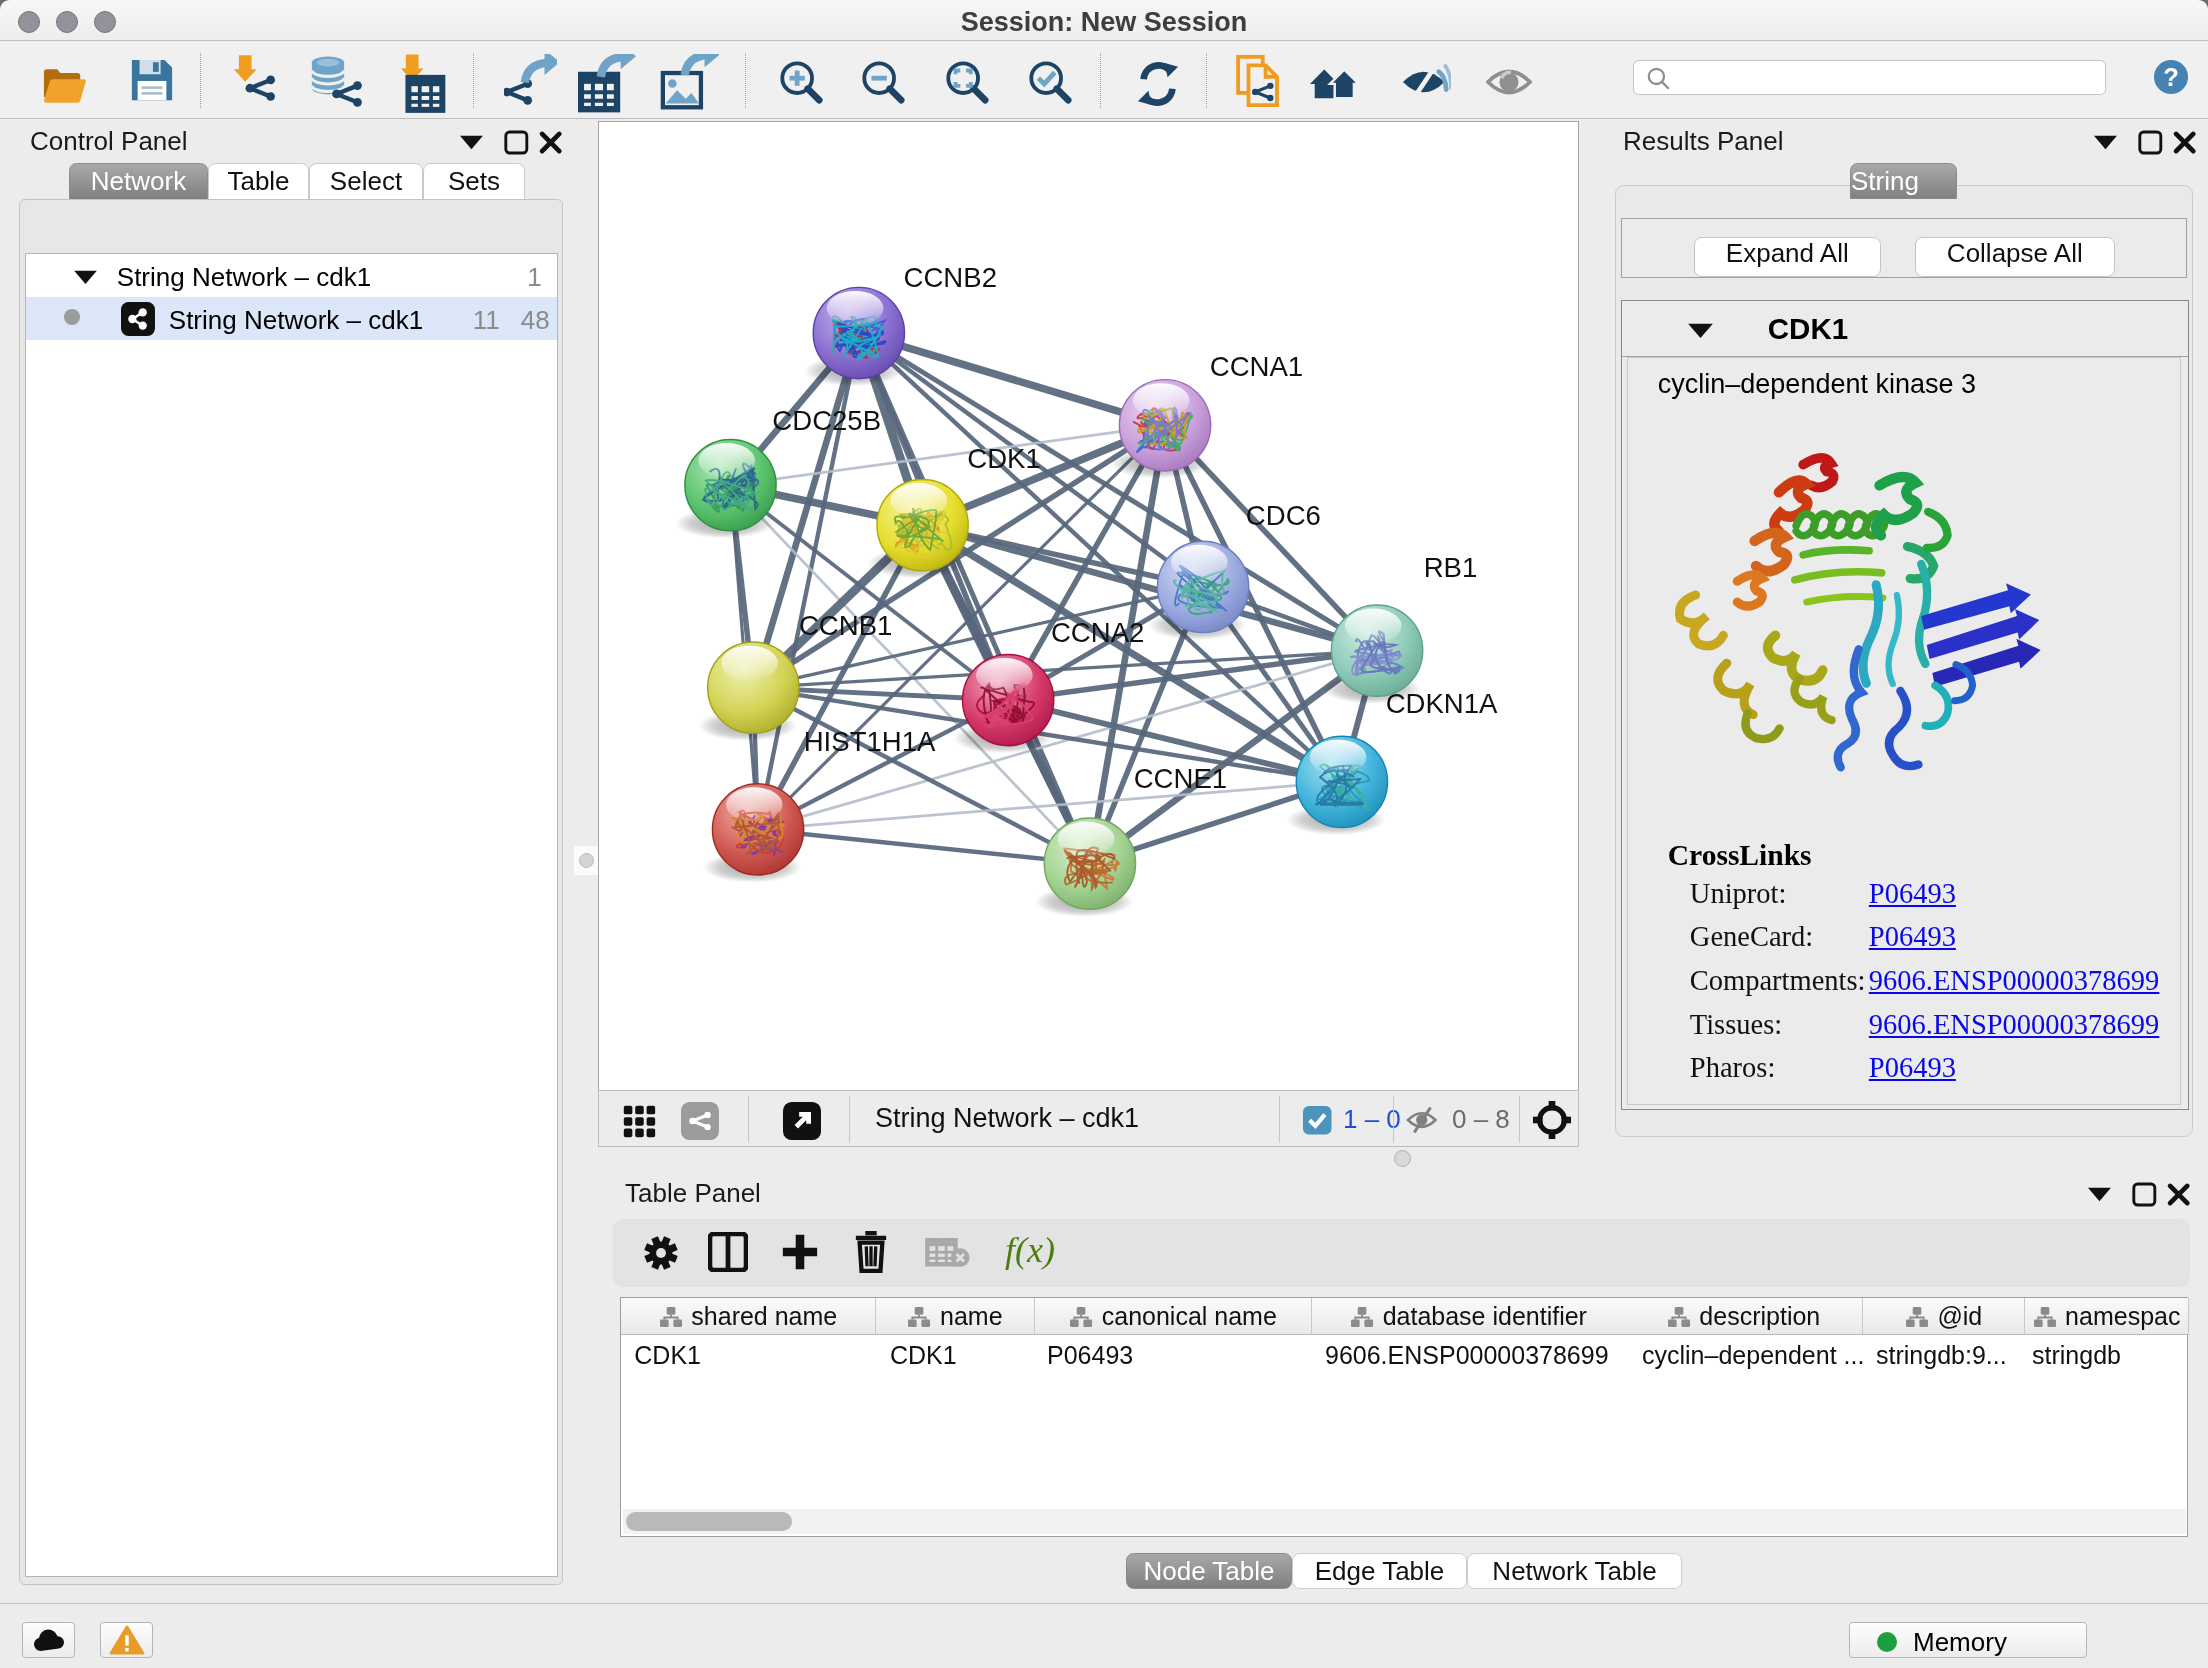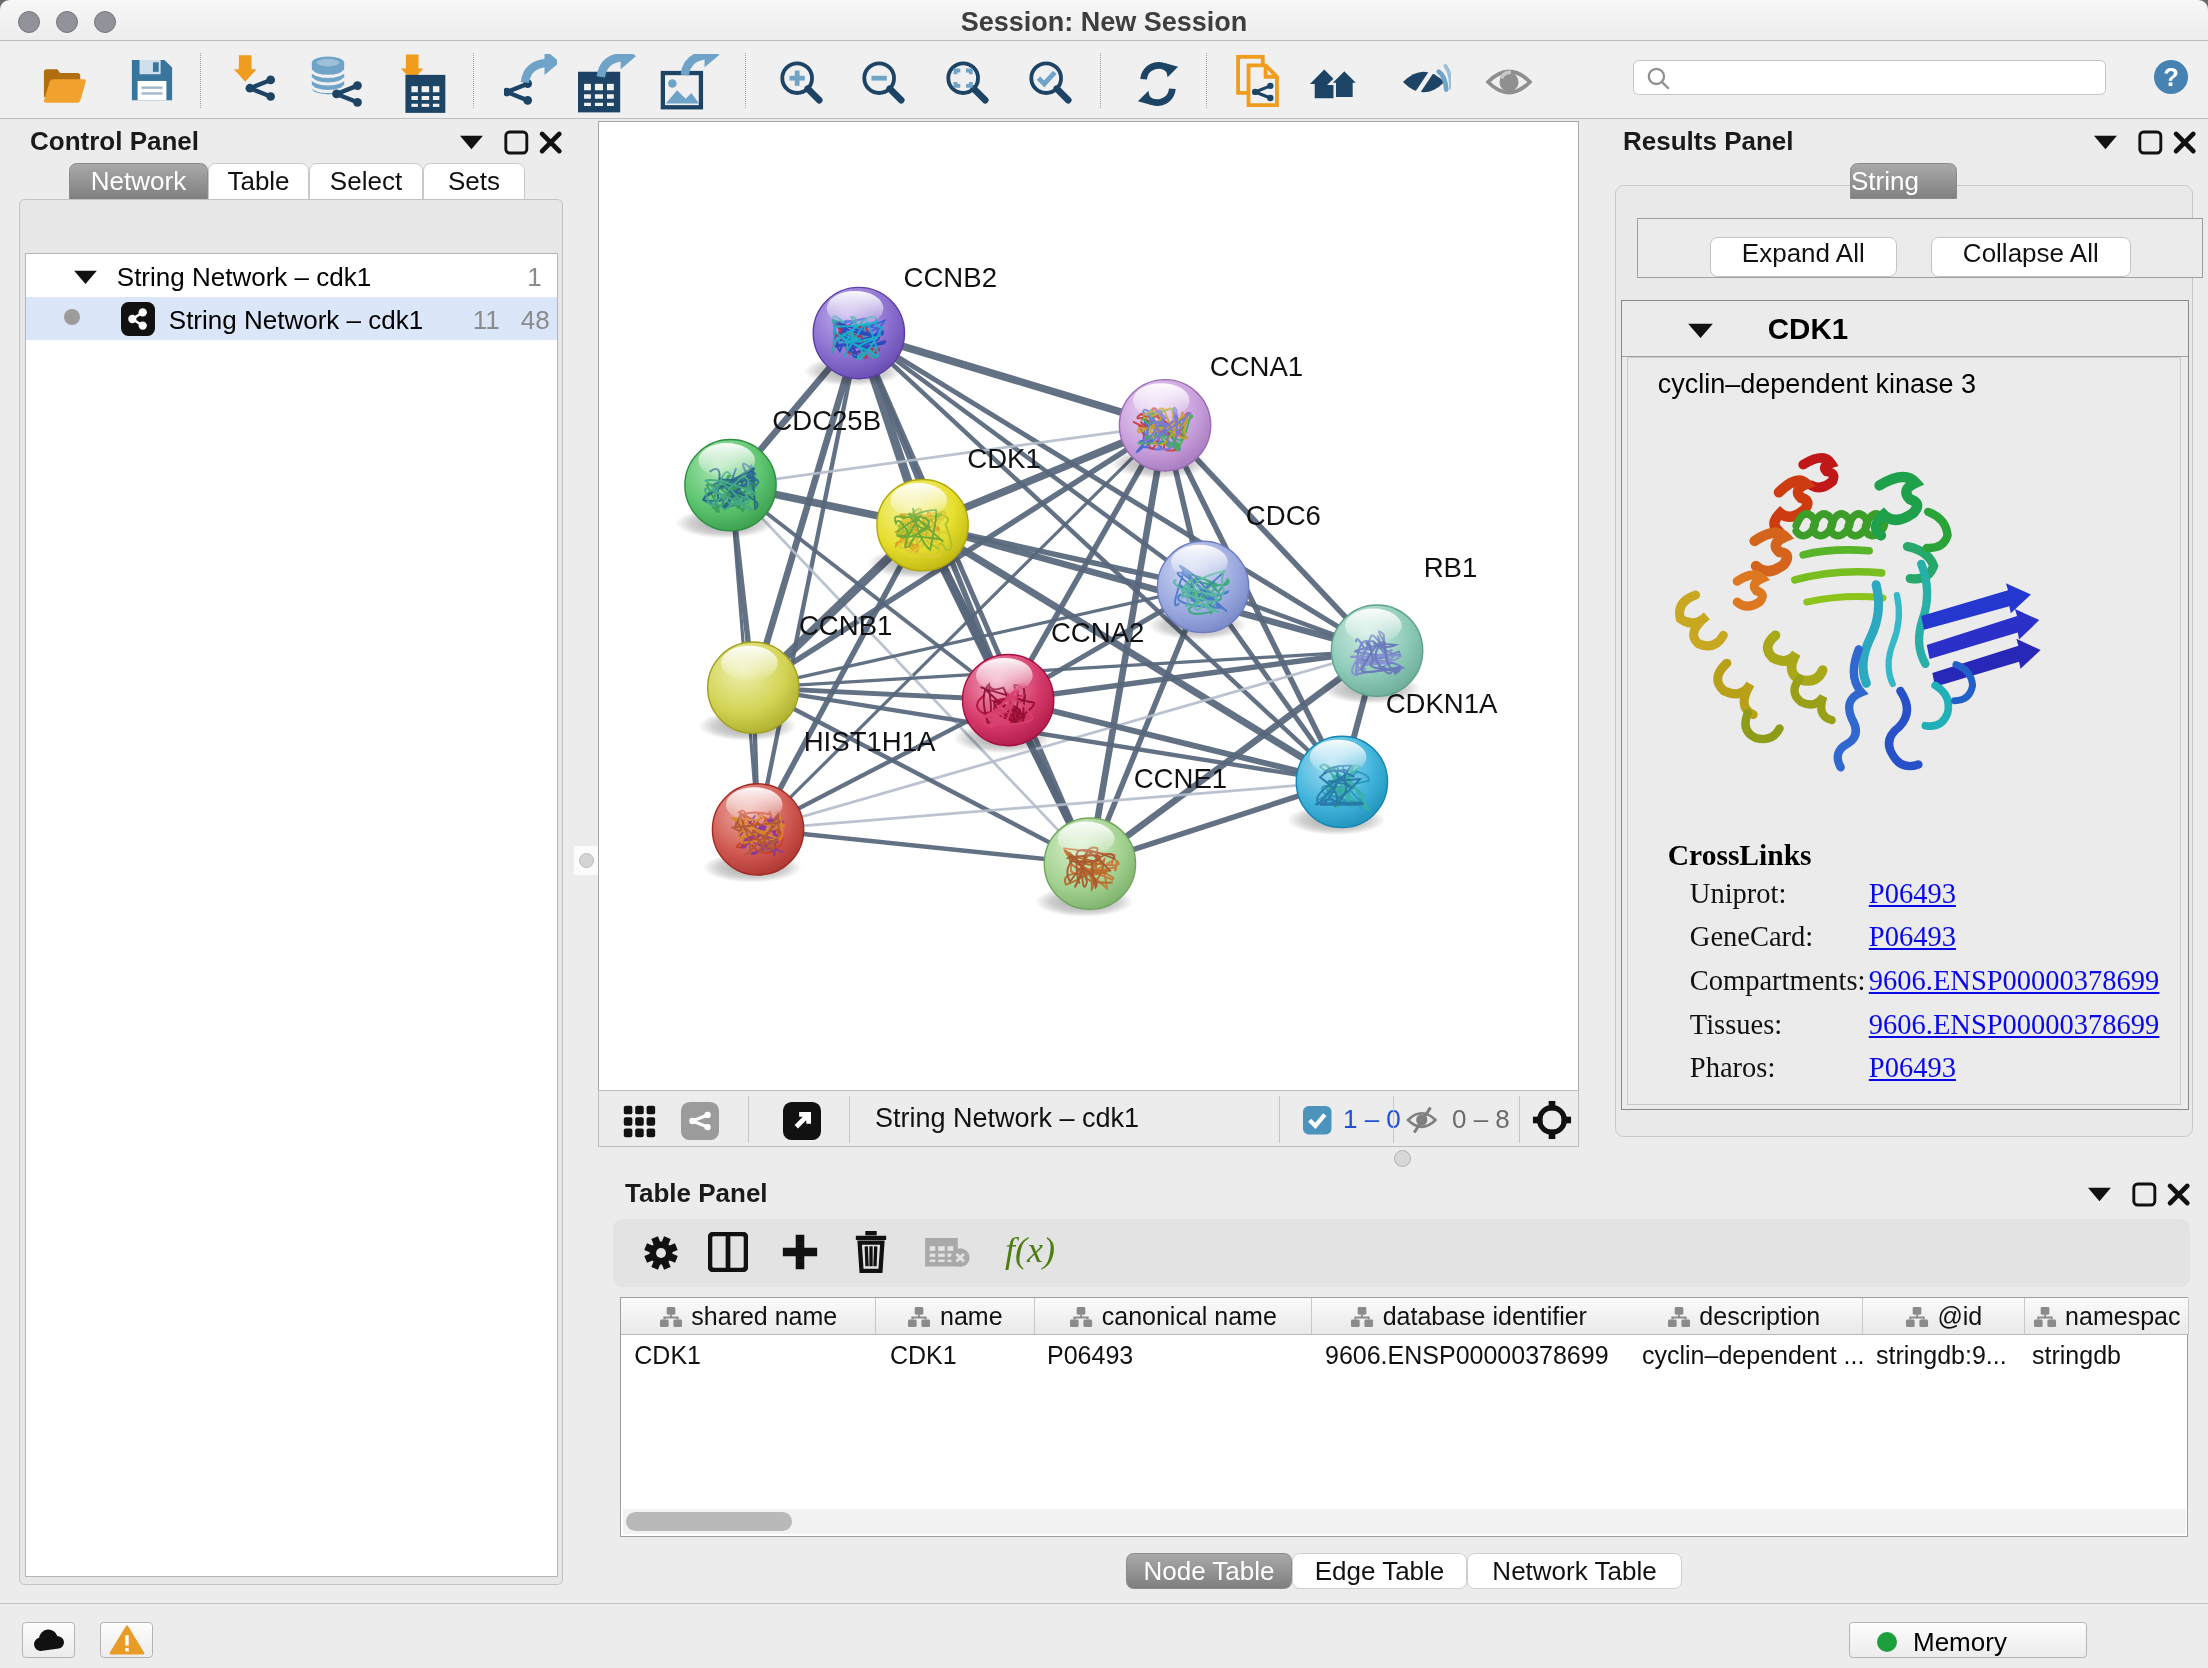--- a/index.html
+++ b/index.html
@@ -8,39 +8,39 @@
 #titlebar { position:absolute; left:0; top:0; width:2208px; height:41px;
   background:linear-gradient(#f7f7f7,#ededed); border-bottom:1px solid #bdbdbd; border-radius:9.5px 9.5px 0 0;font-weight:bold; }
 .tl { position:absolute; top:10.5px; width:22px; height:22px; border-radius:50%; background:#92929a; border:1.4px solid #75757c; }
 #title { position:absolute; top:6.7px; left:0; width:2208px; text-align:center; font-size:27px; color:#3e3e3e; }
 
 #toolbar { position:absolute; left:0; top:42px; width:2208px; height:77px; background:#f0f0f0; border-bottom:1px solid #bdbdbd; }
 .tsep { position:absolute; top:11.4px; height:55px; width:0; border-left:1.9px dotted #9d9d9d; }
 .ticon { position:absolute; top:11.4px; }
 #searchbox { position:absolute; left:1633px; top:18px; width:473px; height:35px; background:#fff; border:1px solid #c4c4c4; border-radius:5.7px; }
 
-.ptitle { font-size:26px; color:#1a1a1a; position:absolute;font-weight:bold; }
+.ptitle { font-size:26px; color:#1a1a1a; position:absolute; }
 .pbtns { position:absolute; }
 
 #cpanel { position:absolute; left:0; top:119px; width:568px; height:1484px; background:#ececec; }
 .tab { position:absolute; top:44px; height:37px; background:#fff; border:1px solid #c9c9c9; color:#111; font-size:26px; text-align:center; line-height:35px; border-radius:7.6px 7.6px 0 0; }
 .tab.sel { background:linear-gradient(#a9a9a9,#7f7f7f); color:#fff; border-color:#8b8b8b; }
 #cp-body { position:absolute; left:19px; top:80px; width:544px; height:1386px; background:#e7e7e7; border:1px solid #c2c2c2; border-radius:5.7px; }
 #cp-head { position:absolute; left:3.8px; top:14.3px; width:535px; height:44px; }
 #cp-list { position:absolute; left:4.8px; top:53px; width:533px; height:1324px; background:#fff; border:1px solid #b5b5b5; }
 .row1 { position:absolute; left:0; top:0; width:531px; height:43px; font-size:26px; }
 .row2 { position:absolute; left:0; top:43px; width:531px; height:43px; background:#dbe6f8; font-size:26px; }
 
 #netpanel { position:absolute; left:598px; top:121px; width:981px; height:1025px; background:#fff; border:1px solid #a6a6a6; }
 .nsep { position:absolute; top:4.8px; height:47px; width:0; border-left:1px solid #c6c6c6; }
 
 #rpanel { position:absolute; left:1580px; top:119px; width:629px; height:1052px; background:#ececec; }
 #stringtab { position:absolute; z-index:3; left:270px; top:44px; width:107px; height:36px; background:linear-gradient(#a9a9a9,#818181); border:1px solid #8b8b8b; border-radius:7.6px 7.6px 0 0; color:#fff; font-size:26px; line-height:34px; }
 #rp-outer { position:absolute; left:35px; top:66px; width:578px; height:952px; border:1px solid #c9c9c9; background:#e9e9e9; border-radius:8.6px; }
-#rp-boxA { position:absolute; left:4.8px; top:32px; width:566px; height:60px; border:1px solid #9f9f9f; background:#ebebeb;margin-left:16px; }
+#rp-boxA { position:absolute; left:4.8px; top:32px; width:566px; height:60px; border:1px solid #9f9f9f; background:#ebebeb; }
 .rbtn { position:absolute; top:18px; height:40px; background:#fff; border:1px solid #c3c3c3; border-radius:7.6px; font-size:26px; text-align:center; color:#111; }
 #rp-boxB { position:absolute; left:4.8px; top:114px; width:568px; height:810px; border:1px solid #888; background:#ebebeb; }
 #cdk1head { position:absolute; left:0; top:0; width:566px; height:56px; border-bottom:1px solid #9f9f9f; }
 .serif { font-family:"Liberation Serif", serif; }
 .xl-label { position:absolute; left:68px; font-size:28.5px; color:#111; }
 .xl-link { position:absolute; left:247px; font-size:28.5px; color:#0909e8; text-decoration:underline; }
 
 #tpanel { position:absolute; left:598px; top:1171px; width:1610px; height:432px; background:#ececec; }
 #tp-toolbar { position:absolute; left:15px; top:48px; width:1577px; height:68px; background:#e3e3e3; border-radius:9.5px; }
 #tp-table { position:absolute; left:22px; top:126px; width:1568px; height:240px; background:#fff; border:1px solid #9d9d9d; }

